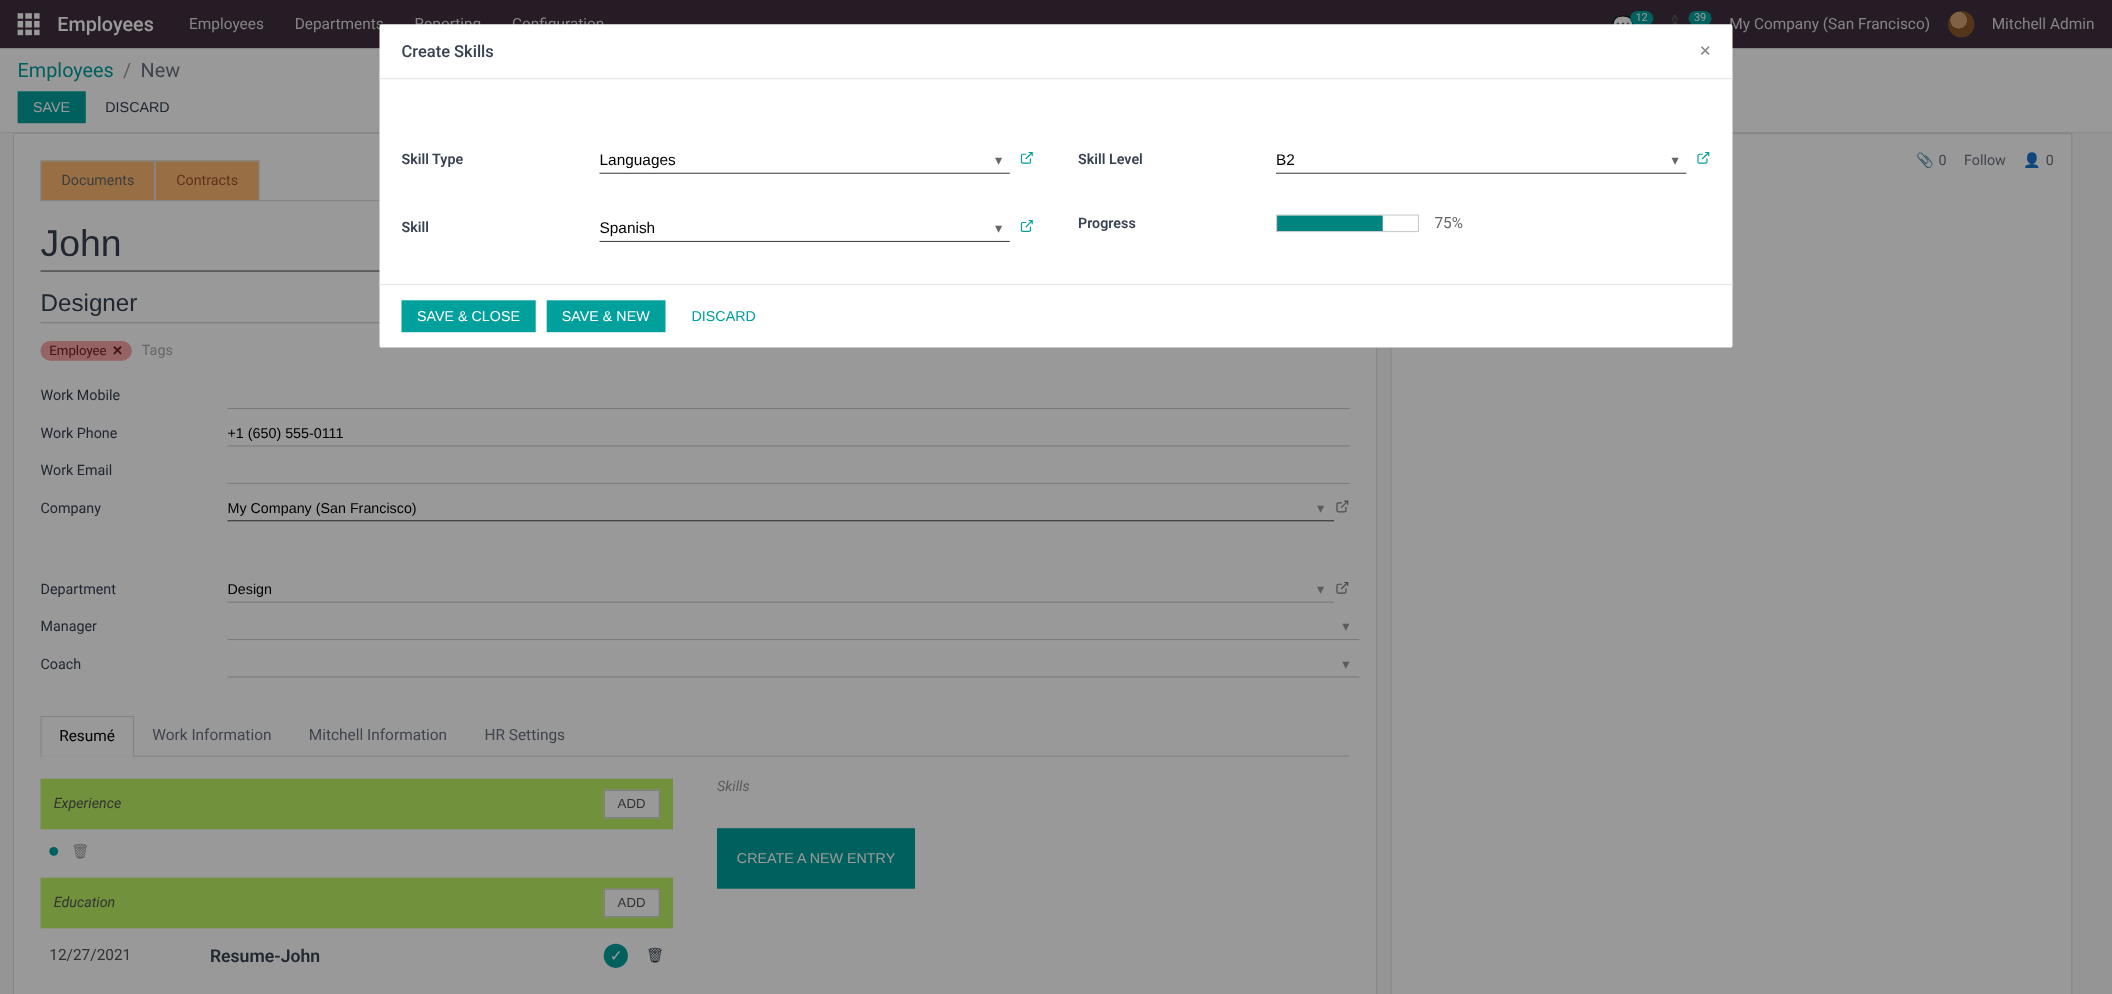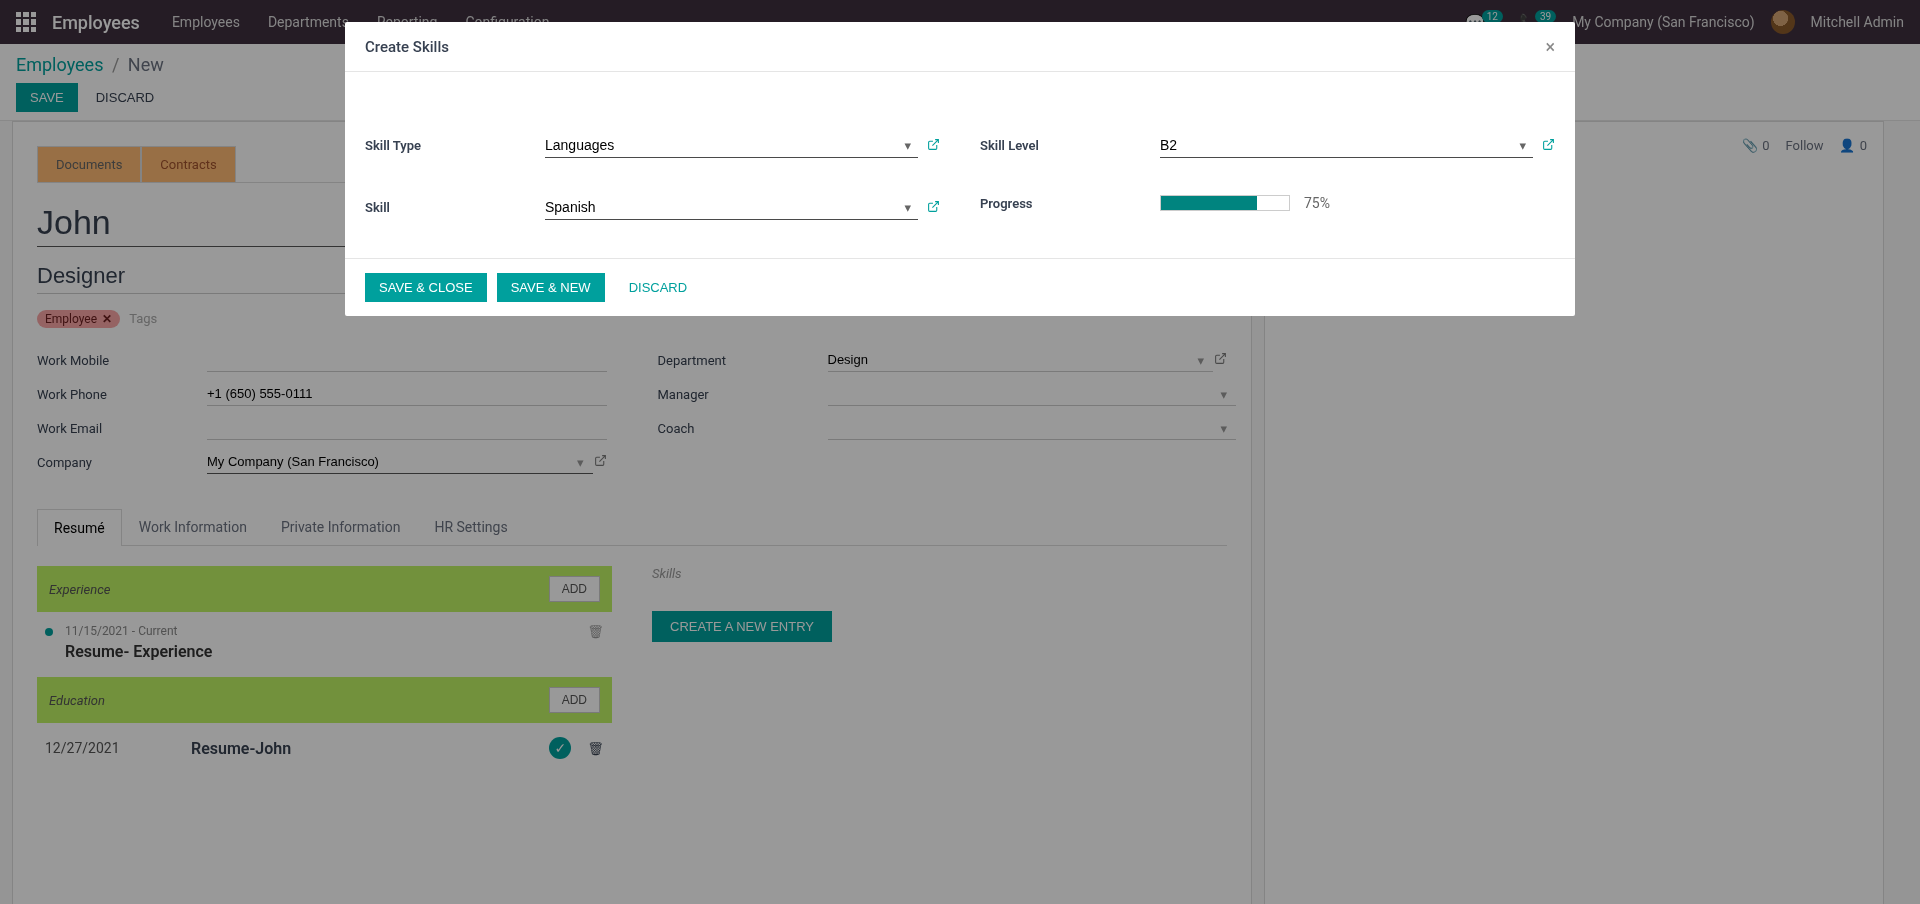--- a/index.html
+++ b/index.html
@@ -128,22 +128,22 @@
       display: inline-flex; align-items: center;
       background: #f8a5a5; color: #6b2020;
       border-radius: 10px; padding: 2px 8px; font-size: 12px;
       margin-right: 6px;
     }
     .tag-chip .x { margin-left: 5px; font-weight: bold; cursor: pointer; font-size: 12px; }
     .tags-placeholder { color: #aaa; font-size: 13px; }
 
     .two-col {
       display: grid;
-      grid-template-columns: 1fr 1fr;
-      gap: 51px;
+      grid-template-columns: 1fr;
+      gap: 40px;
       margin-bottom: 24px;
     }
     .field-row {
       display: flex; align-items: center; margin-bottom: 10px;
     }
     .field-row label {
       width: 170px; color: #374151; font-size: 13px;
     }
     .field-row .input-underline {
       flex: 1; border: none; border-bottom: 1px solid #ccc;
@@ -216,21 +216,21 @@
       background: #00a09d; color: #fff;
       display: flex; align-items: center; justify-content: center;
       font-size: 14px;
     }
     .skills-label {
       font-style: italic; color: #999; font-size: 13px;
       margin-bottom: 30px;
     }
     .btn-create-entry {
       background: #00a09d; color: #fff;
-      padding: 8px 18px; font-size: 13px;
+      padding: 20px 18px; font-size: 13px;
       border: none; cursor: pointer; font-weight: 500;
     }
 
     
     .chatter-top {
       display: flex; align-items: center; gap: 20px;
       margin-bottom: 20px;
     }
     .chatter-top .item { color: #6b7280; font-size: 13px; display: flex; align-items: center; gap: 4px; }
     .chatter-top .right { margin-left: auto; display: flex; gap: 16px; }
@@ -407,36 +407,32 @@
           <label>Coach</label>
           <input class="input-underline" style="">
           <span class="dropdown-caret">▾</span>
         </div>
       </div>
     </div>
 
     <div class="notebook-tabs">
       <div class="notebook-tab active">Resumé</div>
       <div class="notebook-tab">Work Information</div>
-      <div class="notebook-tab">Private Information</div>
+      <div class="notebook-tab">Mitchell Information</div>
       <div class="notebook-tab">HR Settings</div>
     </div>
 
     <div class="notebook-content">
       <div>
         <div class="resume-section">
           <span class="title">Experience</span>
           <button class="btn-add">ADD</button>
         </div>
         <div class="resume-entry">
           <div class="bullet"></div>
-          <div class="body">
-            <div class="dates">11/15/2021 - Current</div>
-            <div class="entry-title">Resume- Experience</div>
-          </div>
           <span class="trash">🗑</span>
         </div>
         <div class="resume-section">
           <span class="title">Education</span>
           <button class="btn-add">ADD</button>
         </div>
         <div class="education-entry">
           <span class="date">12/27/2021</span>
           <span class="ed-title">Resume-John</span>
           <span class="check-circle">✓</span>

